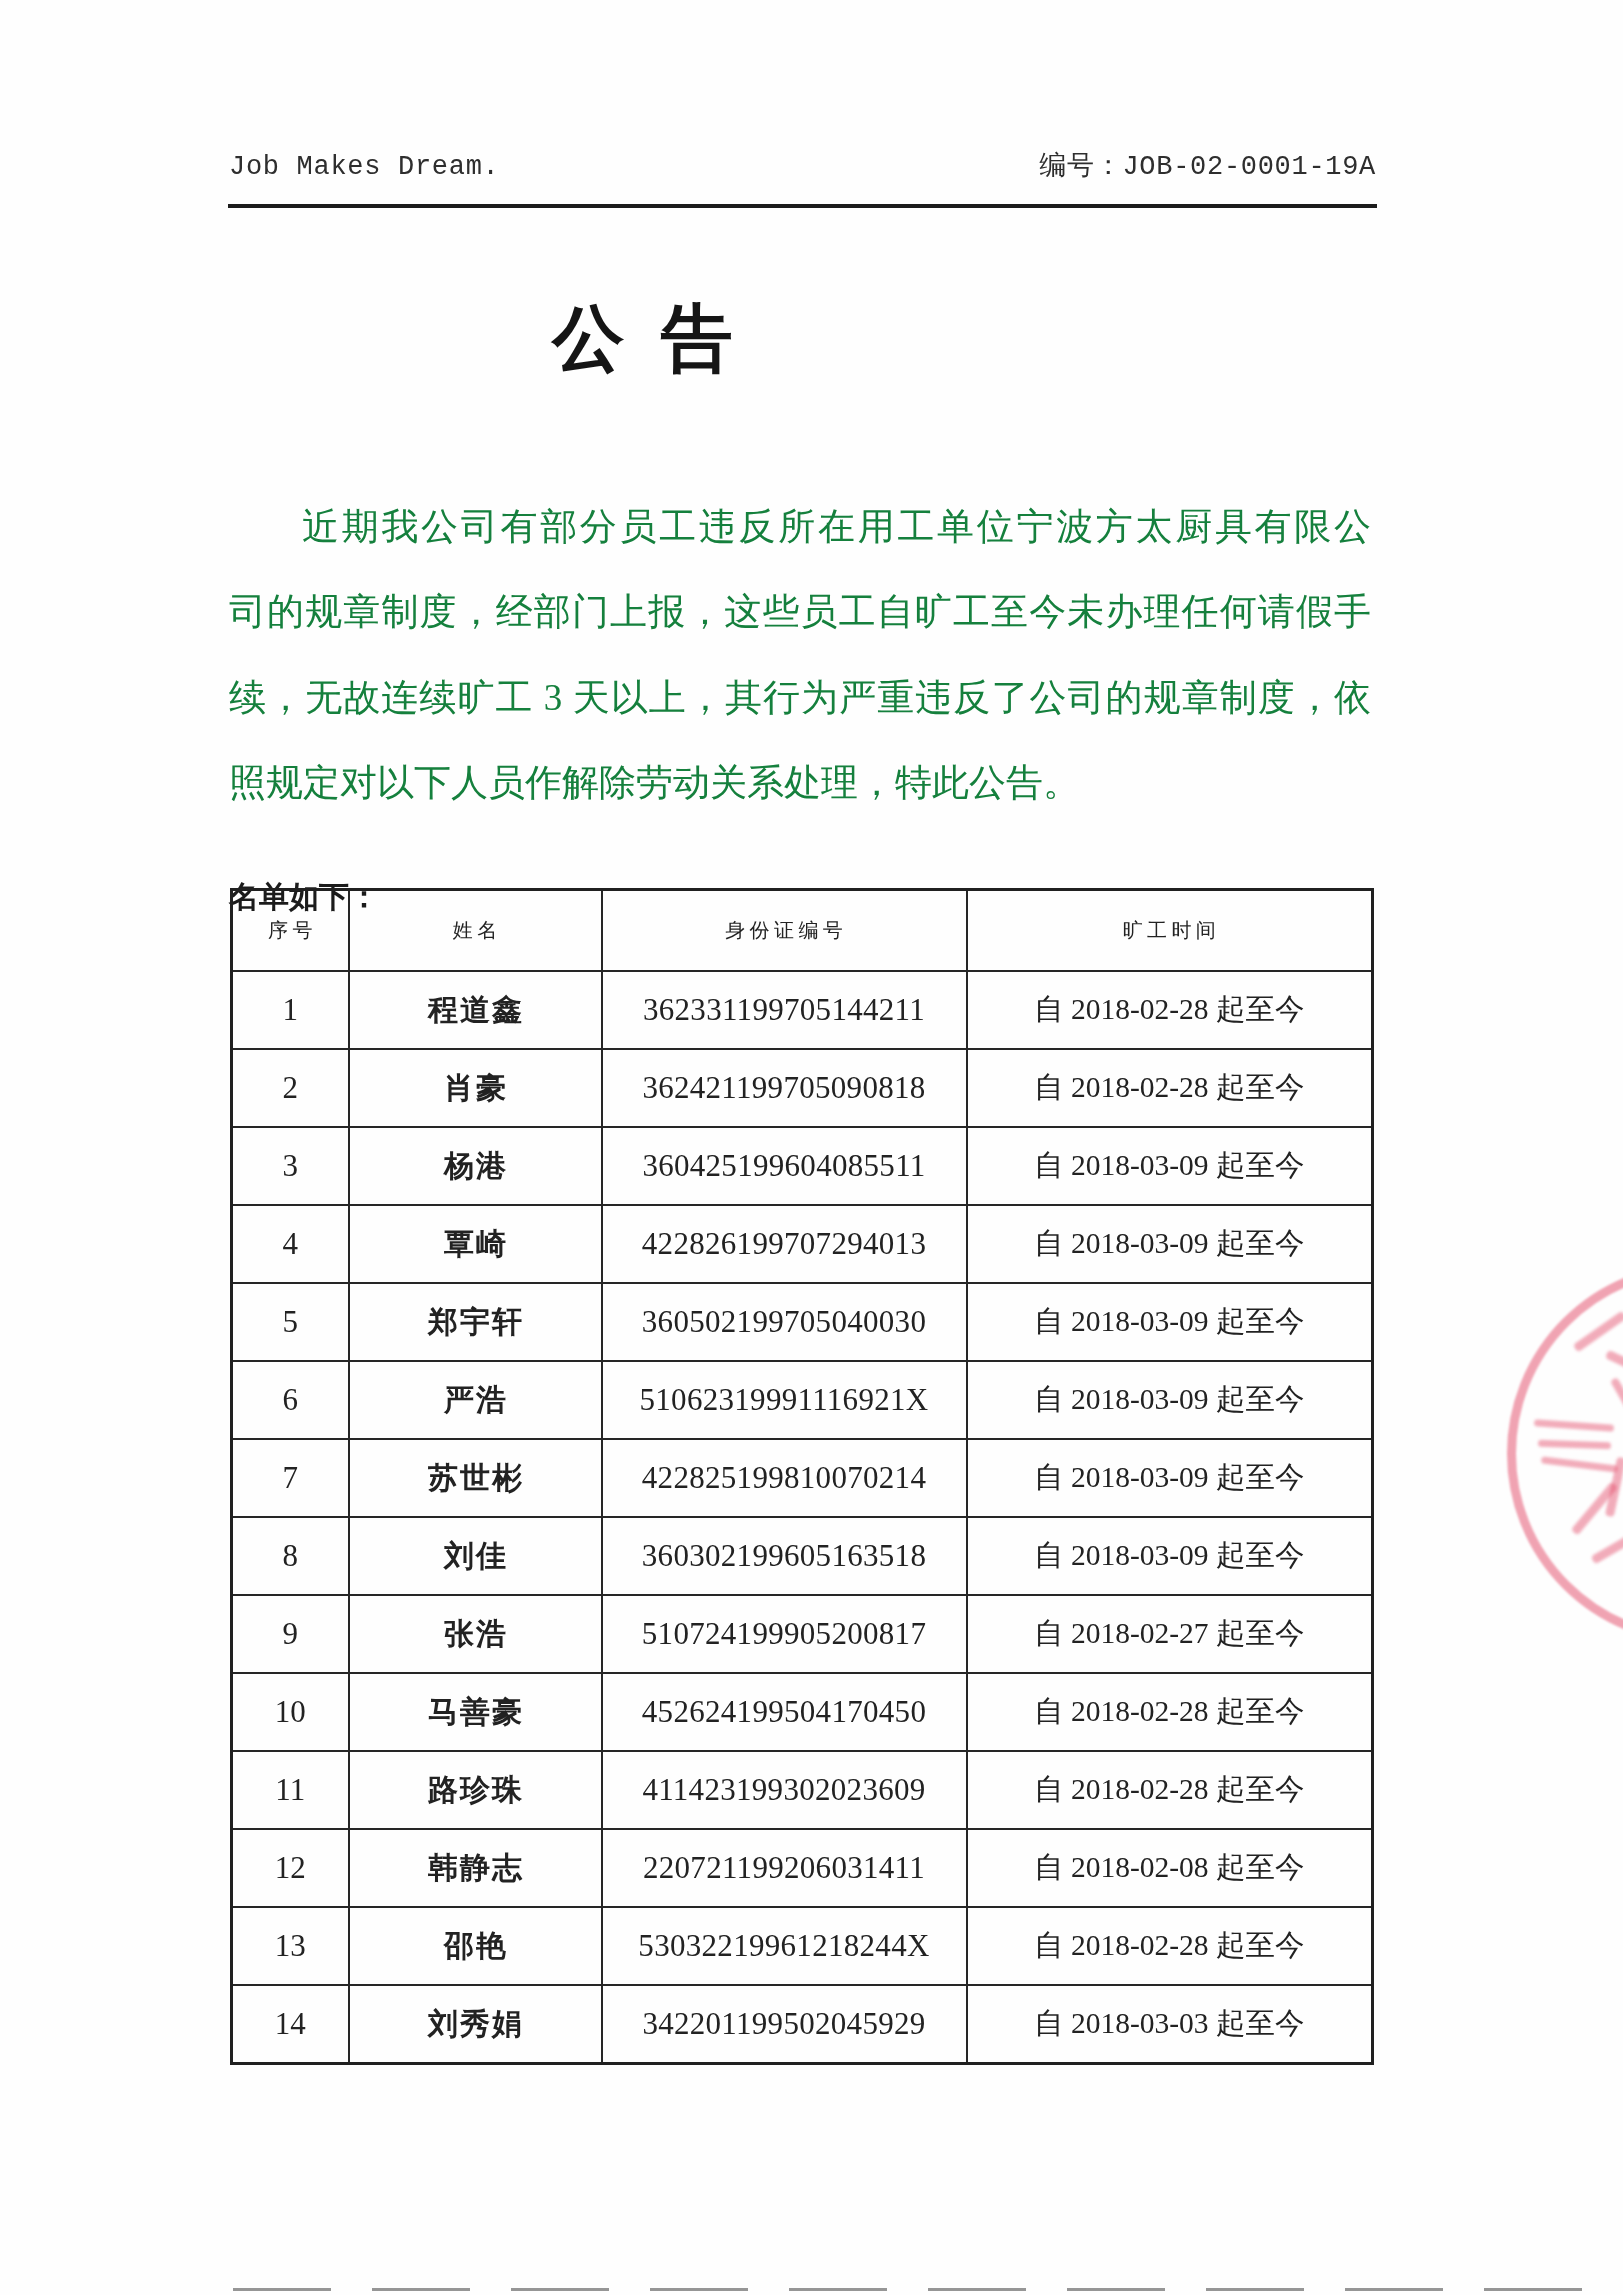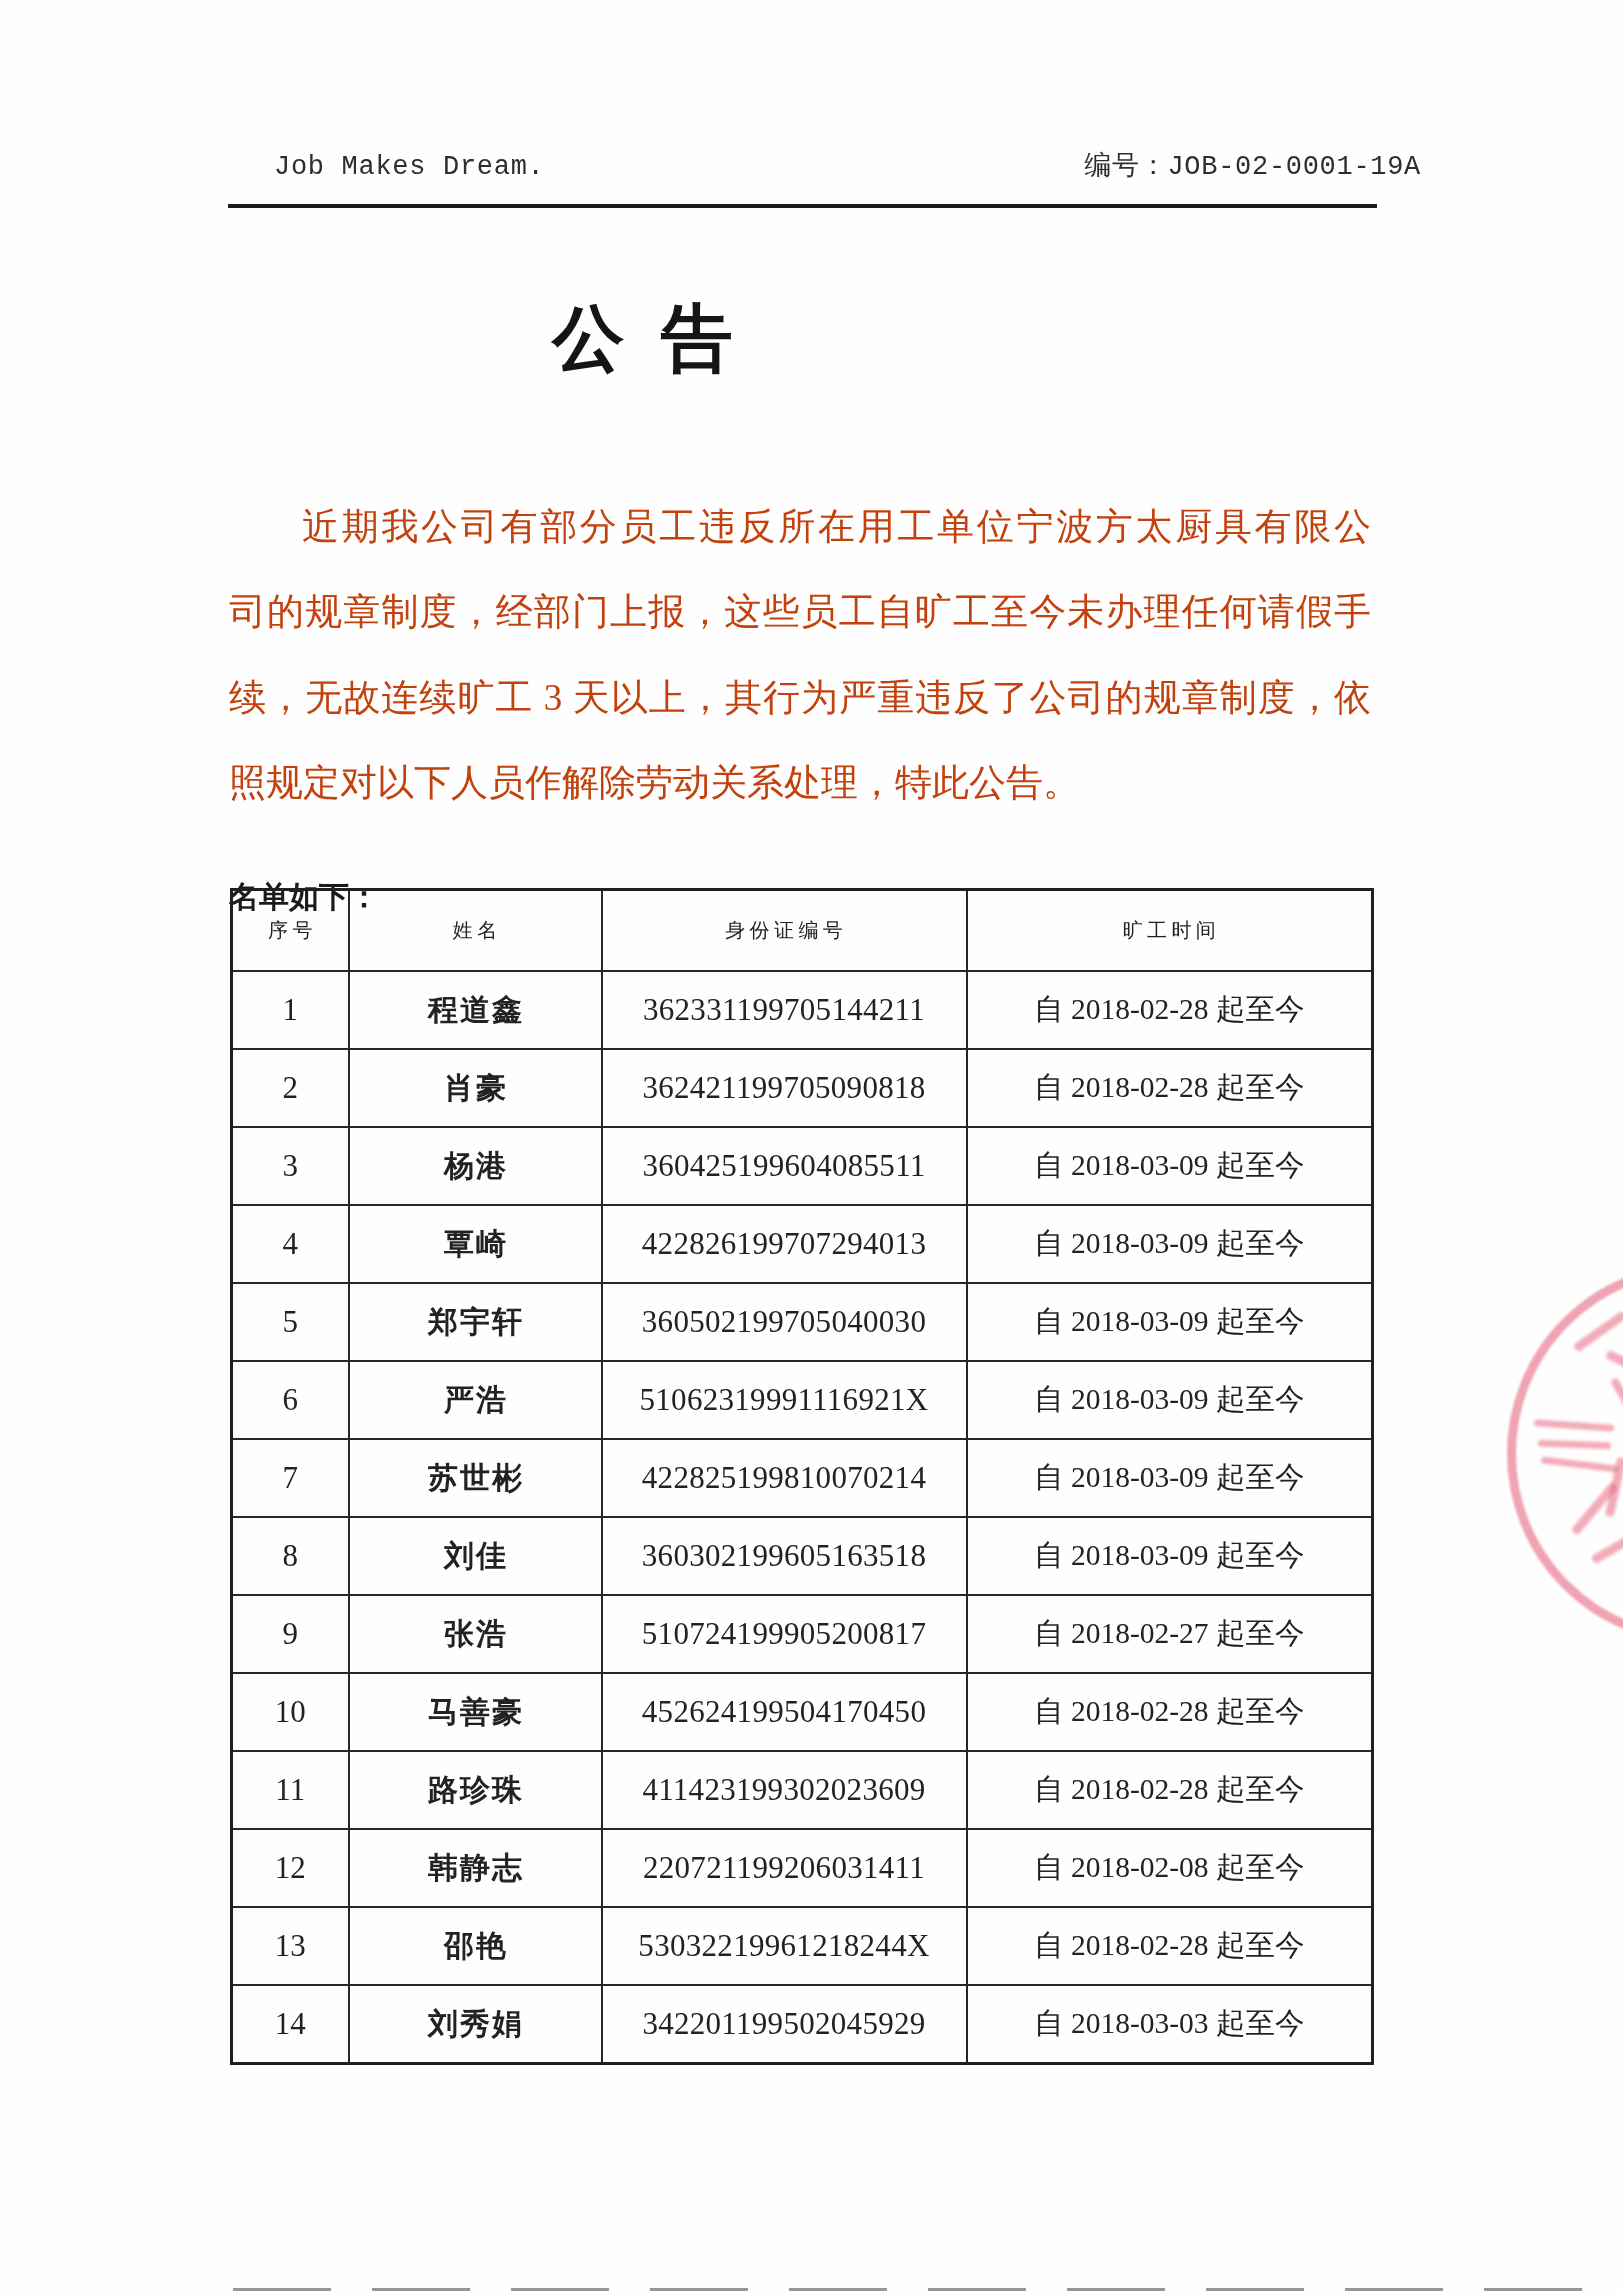--- a/index.html
+++ b/index.html
@@ -10,38 +10,38 @@
     overflow:hidden;
     font-family:"Liberation Serif","DejaVu Serif",serif;
     color:#232323;
     --seal:#e34a68;
   }
   
   .tophdr{
     position:absolute;left:229px;top:147px;width:1147px;
     display:flex;justify-content:space-between;align-items:baseline;
     font-family:"Liberation Mono","DejaVu Sans Mono",monospace;
-    font-size:27px;letter-spacing:0.7px;color:#2e2e2e;margin-left:45px;
+    font-size:27px;letter-spacing:0.7px;color:#2e2e2e;
   }
   .rule{
     position:absolute;left:228px;top:204px;width:1149px;height:3.9px;
     background:#1c1c1c;
   }
   
   .title{
     position:absolute;left:0;top:293px;width:1285px;
     text-align:center;
     font-size:72px;font-weight:700;color:#151515;
     letter-spacing:0.13em;text-indent:0.13em;
     line-height:92px;
   }
   
   .para-line{
     position:absolute;left:229px;width:1142px;height:85px;
-    line-height:85px;font-size:37px;color:#c2410c;
+    line-height:85px;font-size:37px;color:#15803d;
     overflow:hidden;
   }
   .para-line.just{text-align:justify;text-align-last:justify;}
   .para-line.first{text-indent:73px;}
   .pl1{top:484px;}
   .pl2{top:569px;}
   .pl3{top:655px;}
   .pl4{top:740px;}
   .list-label{
     position:absolute;left:229px;top:826px;height:46px;line-height:46px;

